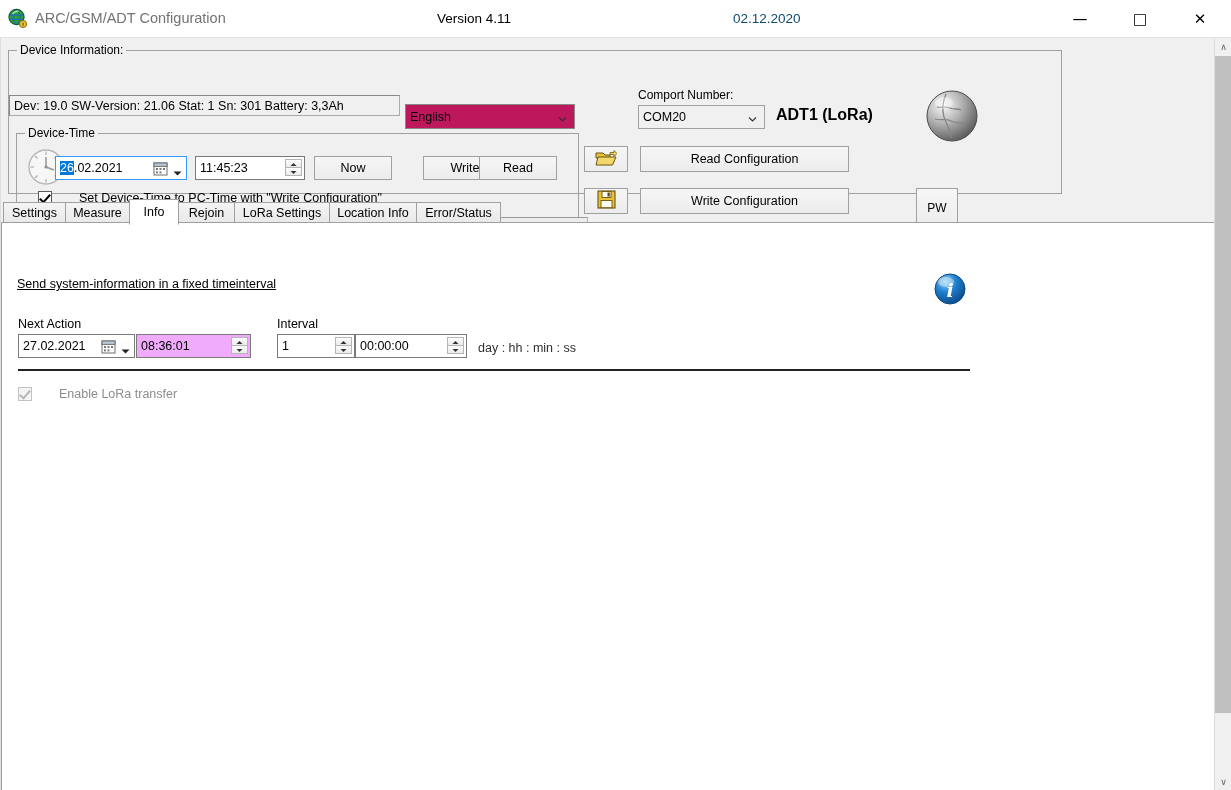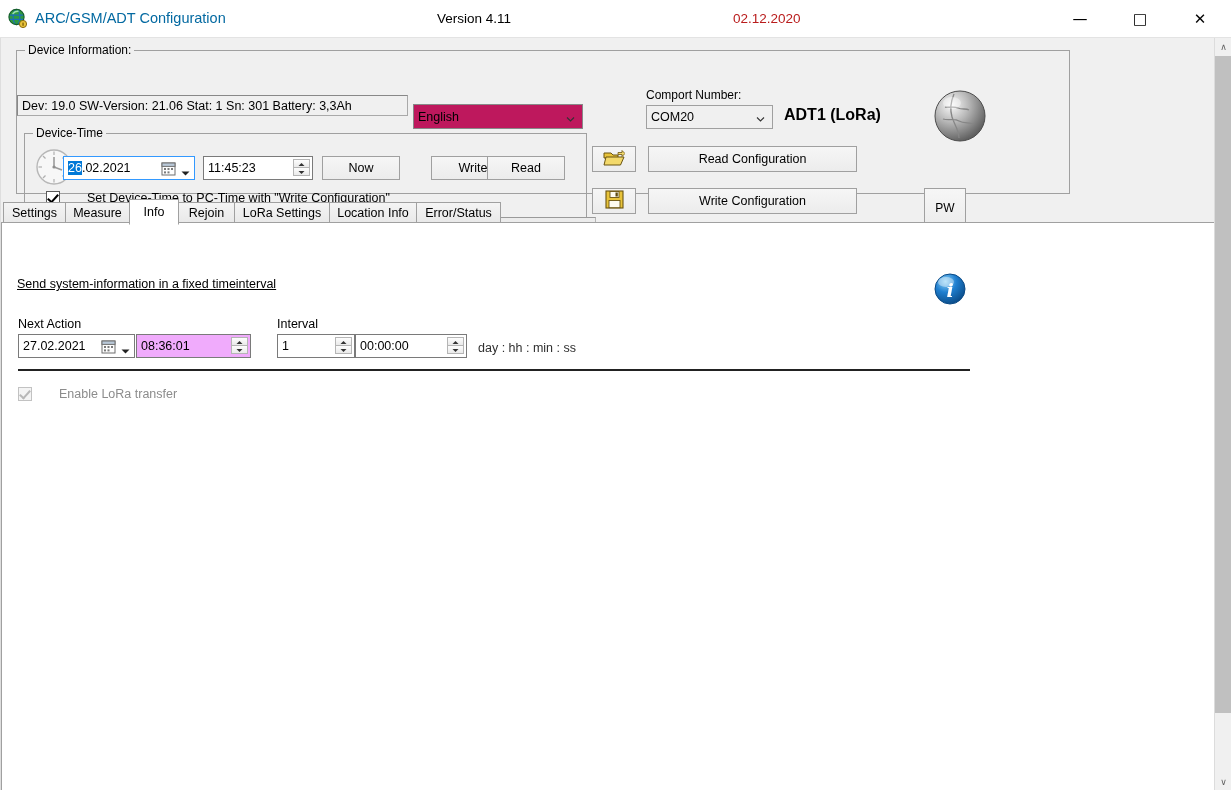--- a/index.html
+++ b/index.html
@@ -17,29 +17,29 @@
   #titlebar {
     position: absolute; left: 0; top: 0; width: 1231px; height: 38px;
     background: #ffffff;
     border-bottom: 1px solid #e3e3e3;
   }
   #app-icon {
     position: absolute; left: 7px; top: 8px; width: 22px; height: 22px;
   }
   #title-text {
     position: absolute; left: 35px; top: 10px;
-    font-size: 14.5px; color: #0369a1; white-space: nowrap;
+    font-size: 14.5px; color: #737373; white-space: nowrap;
   }
   #version-text {
     position: absolute; left: 437px; top: 11px;
     font-size: 13.5px; color: #000; white-space: nowrap;
   }
   #date-text {
     position: absolute; left: 733px; top: 11px;
-    font-size: 13.5px; color: #b91c1c; white-space: nowrap;
+    font-size: 13.5px; color: #0c4a6e; white-space: nowrap;
   }
   .wbtn {
     position: absolute; top: 0; width: 46px; height: 37px;
     background: #ffffff; border: none; cursor: default;
   }
   #btn-min { left: 1057px; }
   #btn-max { left: 1117px; }
   #btn-close { left: 1177px; }
   .wglyph {
     position: absolute; left: 50%; top: 50%;
@@ -51,21 +51,21 @@
   
   #client {
     position: absolute; left: 0; top: 38px;
     width: 1214px; height: 752px;
     background: #f0f0f0;
     border-left: 1px solid #dedede;
   }
 
   
   #top-panel {
-    position: absolute; left: 8px; top: 0; width: 1214px; height: 158px;
+    position: absolute; left: 0; top: 0; width: 1214px; height: 158px;
     background: #f0f0f0;
   }
 
   .group {
     position: absolute;
     border: 1px solid #a0a0a0;
     background: transparent;
   }
   .group-label {
     position: absolute; top: -8px; left: 8px;

